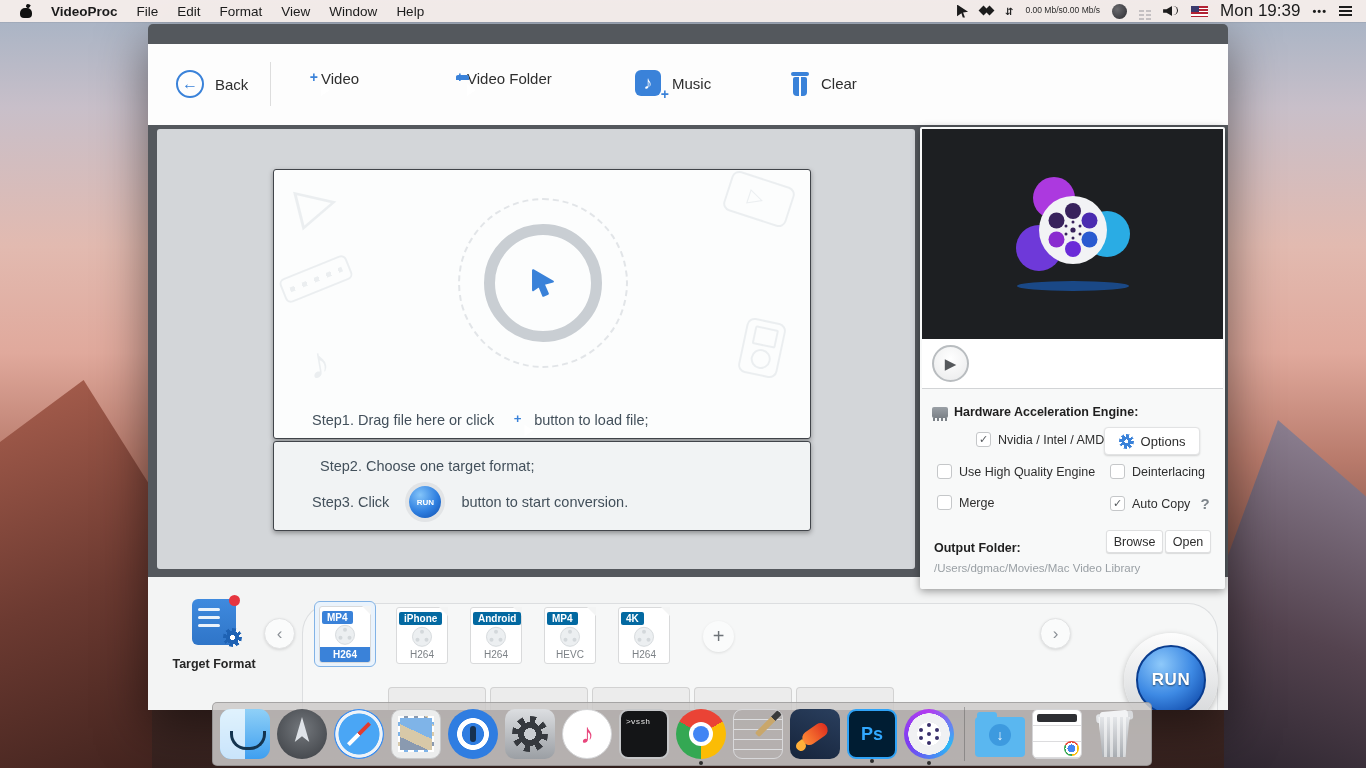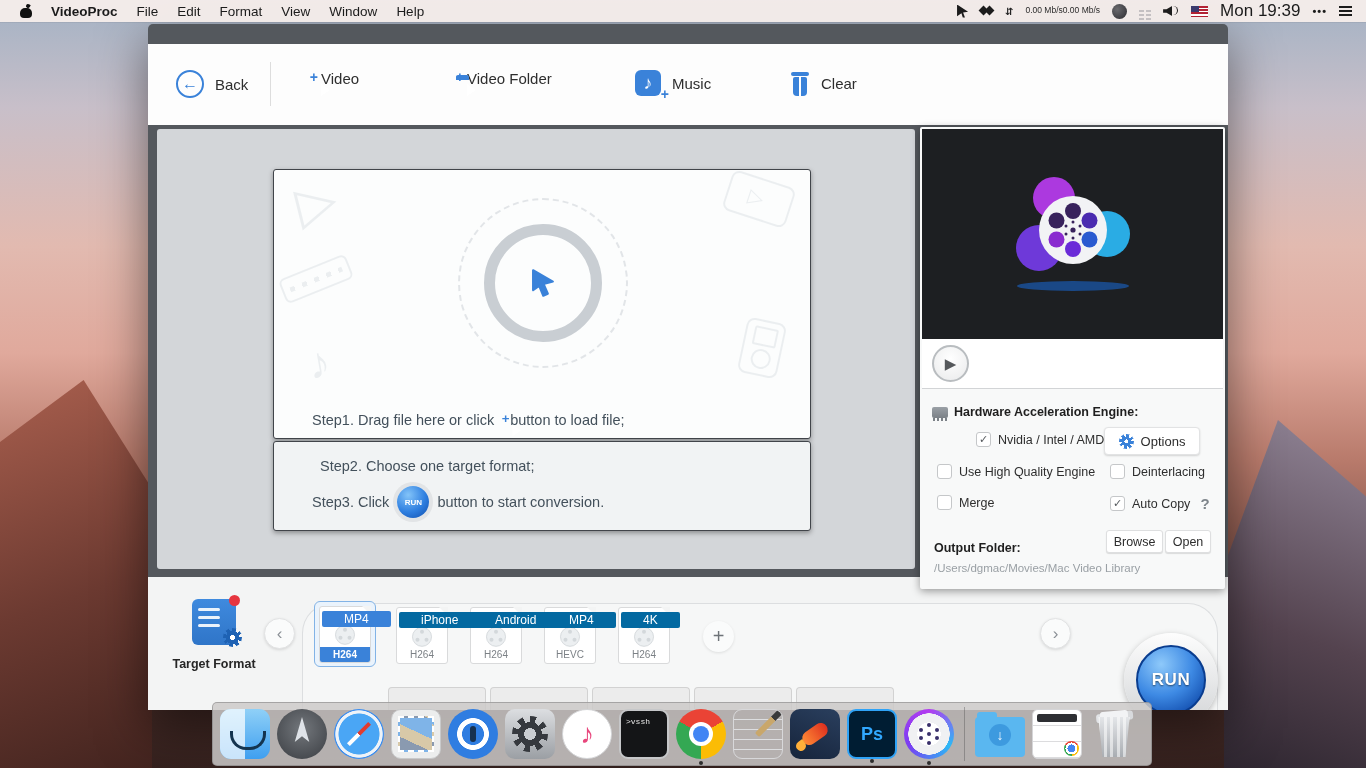--- a/index.html
+++ b/index.html
@@ -83,21 +83,21 @@
 .wm-note{left:34px;top:168px;font-size:44px;transform:rotate(-10deg)}
 .wm-film2{left:452px;top:8px;width:66px;height:42px;border:2px solid #8fa0ad;border-radius:8px;transform:rotate(18deg)}
 .wm-film2::before{content:"▷";position:absolute;left:20px;top:6px;font-size:20px}
 .wm-ipod{left:468px;top:150px;width:40px;height:56px;border:2px solid #8fa0ad;border-radius:8px;transform:rotate(12deg)}
 .wm-ipod::before{content:"";position:absolute;left:7px;top:5px;width:20px;height:15px;border:2px solid #8fa0ad;border-radius:2px}
 .wm-ipod::after{content:"";position:absolute;left:9px;bottom:5px;width:16px;height:16px;border:2px solid #8fa0ad;border-radius:50%}
 
 .ring-dashed{position:absolute;left:184px;top:28px;width:170px;height:170px;border:2px dashed #e2e5e8;border-radius:50%}
 .ring{position:absolute;left:210px;top:54px;width:118px;height:118px;border:11px solid #c9ced3;border-radius:50%;background:#fcfdfd;display:flex;align-items:center;justify-content:center}
 
-.step-row{position:absolute;display:flex;align-items:center;gap:8px;font-size:14.5px;color:#43505b}
+.step-row{position:absolute;display:flex;align-items:center;gap:20px;font-size:14.5px;color:#43505b}
 .s1{left:38px;bottom:10px}
 .s2{left:46px;top:16px}
 .s3{left:38px;top:44px}
 .mini-run{width:32px;height:32px;border-radius:50%;background:radial-gradient(circle at 35% 28%,#83c4f9,#2f7fe0 55%,#0f4cab);
 box-shadow:0 0 0 4px #e2e4e6;color:#fff;font-size:8px;font-weight:bold;display:flex;align-items:center;justify-content:center}
 .step-ic{transform:scale(.95)}
 
 .right-panel{position:absolute;left:772px;top:103px;width:305px;height:462px;background:#f8f9f9;border-radius:2px;box-shadow:0 2px 8px rgba(0,0,0,.4);z-index:5}
 .preview{position:absolute;left:2px;top:2px;width:301px;height:210px;background:#1d1f22;display:flex;align-items:center;justify-content:center;overflow:hidden}
 .playstrip{position:absolute;left:2px;top:212px;width:301px;height:50px;background:#fff;border-bottom:1px solid #d2d4d6}
@@ -132,21 +132,21 @@
 .tf-label{position:absolute;left:10px;top:80px;width:112px;text-align:center;font-size:12.5px;font-weight:bold;color:#262626}
 .chev{position:absolute;width:31px;height:31px;border-radius:50%;background:#fafbfb;border:1px solid #e2e3e4;box-shadow:0 1px 3px rgba(0,0,0,.12);
 display:flex;align-items:center;justify-content:center;font-size:17px;color:#8b9096;cursor:pointer;z-index:3}
 .chev-l{left:116px;top:41px}
 .chev-r{left:892px;top:41px}
 .chips{position:absolute;left:0;top:0;width:100%;height:100%}
 .chip{position:absolute;width:52px;height:57px;background:#fff;border:1px solid #d9dadb;border-radius:3px;cursor:pointer}
 .chip::before{content:"";position:absolute;right:-1px;top:-1px;border-top:9px solid #f3f4f4;border-left:9px solid transparent}
 .chip-sel-wrap{position:absolute;left:166px;top:24px;width:62px;height:66px;border:1.5px solid #82b3e6;background:#eaf3fc;border-radius:6px;cursor:pointer}
 .chip-in{position:absolute;left:4px;top:3.5px}
-.badge{position:absolute;left:2px;top:4px;padding:1px 22px;font-size:12px;font-weight:normal;color:#fff;border-radius:2px;white-space:nowrap;z-index:2}
+.badge{position:absolute;left:2px;top:4px;padding:1px 5px;font-size:10px;font-weight:bold;color:#fff;border-radius:2px;white-space:nowrap;z-index:2}
 .badge-blue{background:#3a82d9}
 .badge-dark{background:#0369a1}
 .codec{position:absolute;left:0;bottom:3px;width:100%;text-align:center;font-size:10px;color:#7c8186}
 .codec-sel{bottom:0;background:#3a82d9;color:#fff;font-weight:bold;padding:2px 0;border-radius:0 0 2px 2px}
 .reel{position:absolute;left:50%;top:50%;transform:translate(-50%,-46%);width:20px;height:20px;border-radius:50%;background:#eceff1;border:1px solid #d7dbde}
 .reel::before{content:"";position:absolute;left:7px;top:7px;width:4px;height:4px;border-radius:50%;background:transparent;
 box-shadow:0 -5px 0 #d3d8db,-4.5px 3px 0 #d3d8db,4.5px 3px 0 #d3d8db}
 .c2{left:248px;top:30px}.c3{left:322px;top:30px}.c4{left:396px;top:30px}.c5{left:470px;top:30px}
 .add-btn{position:absolute;left:555px;top:44px;width:31px;height:31px;border-radius:50%;background:#fafbfb;box-shadow:0 1px 3px rgba(0,0,0,.1);
 display:flex;align-items:center;justify-content:center;font-size:20px;font-weight:300;color:#6e7378;cursor:pointer}

